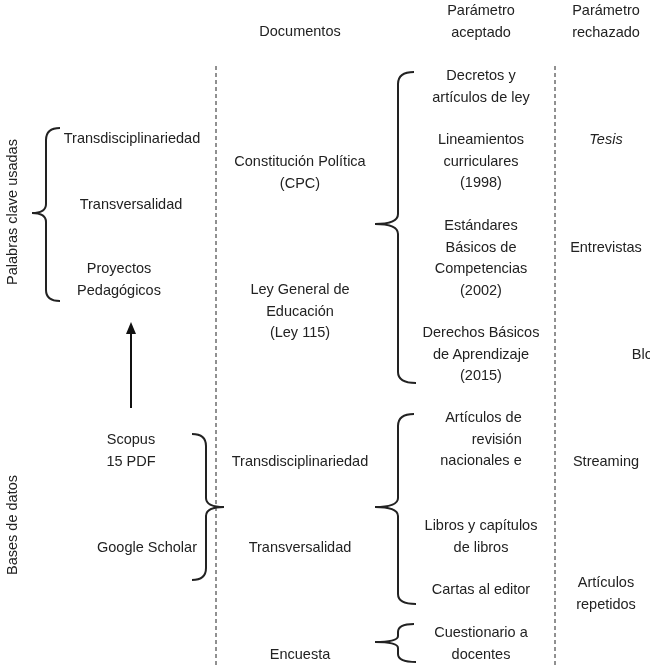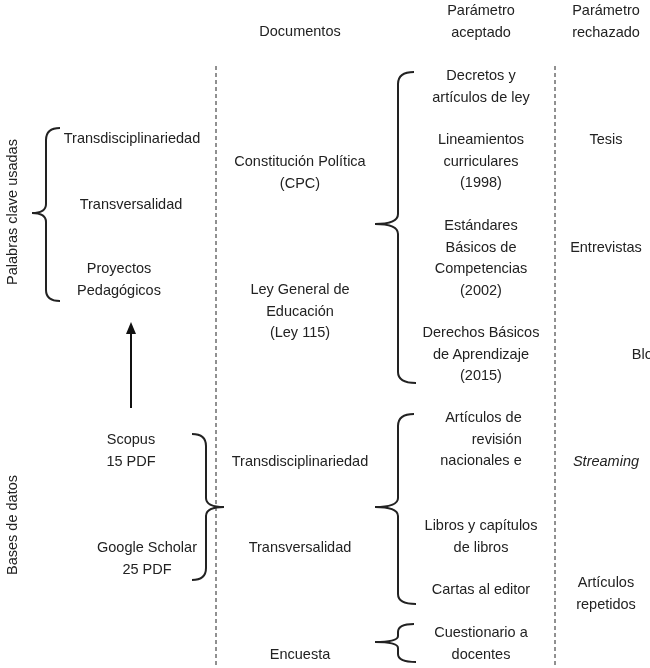--- a/index.html
+++ b/index.html
@@ -1,19 +1,19 @@
 <!DOCTYPE html>
 <html><head>
 <meta charset="utf-8">
 <style>
   html, body { margin:0; padding:0; background:#fff; }
   body { width:650px; height:668px; position:relative; overflow:hidden;
          font-family:"Liberation Sans", "DejaVu Sans", sans-serif; color:#222; font-size:14.5px; }
   .t { position:absolute; text-align:center; line-height:21.5px; white-space:nowrap; transform:translateX(-50%); }
-  .it { font-style:italic; }
+  .it { }
   .vert { position:absolute; transform-origin:center; transform:translate(-50%,-50%) rotate(-90deg); white-space:nowrap; font-size:14.5px; }
   svg.lines { position:absolute; left:0; top:0; }
 </style>
 </head>
 <body>
 
 <svg class="lines" width="650" height="668">
 
   <line x1="216" y1="66" x2="216" y2="668" stroke="#222" stroke-width="1" stroke-dasharray="4,3"></line>
   <line x1="555" y1="66" x2="555" y2="668" stroke="#222" stroke-width="1" stroke-dasharray="4,3"></line>
@@ -51,21 +51,20 @@
   <div>Proyectos</div>
   <div>Pedagógicos</div>
 </div>
 
 <div class="t" style="left:131px;top:429px;">
   <div>Scopus</div>
   <div>15 PDF</div>
 </div>
 <div class="t" style="left:131px;top:537px;margin-left:16px;">
   <div>Google Scholar</div>
-  <div>25 PDF</div>
 </div>
 
 <div class="t" style="left:300px;top:151px;">
   <div>Constitución Política</div>
   <div>(CPC)</div>
 </div>
 <div class="t" style="left:300px;top:279px;">
   <div>Ley General de</div>
   <div>Educación</div>
   <div>(Ley 115)</div>
@@ -102,20 +101,20 @@
 <div class="t" style="left:481px;top:515px;">
   <div>Libros y capítulos</div>
   <div>de libros</div>
 </div>
 <div class="t" style="left:481px;top:579px;">Cartas al editor</div>
 <div class="t" style="left:481px;top:622px;">
   <div>Cuestionario a</div>
   <div>docentes</div>
 </div>
 
-<div class="t" style="left:606px;top:129px;">Tesis</div>
+<div class="t" style="left:606px;top:129px;font-style:italic;">Tesis</div>
 <div class="t" style="left:606px;top:237px;">Entrevistas</div>
 <div class="t" style="left:606px;top:344px;margin-left:44px;">Blogs</div>
 <div class="t it" style="left:606px;top:451px;">Streaming</div>
 <div class="t" style="left:606px;top:558px;margin-top:14px;">
   <div>Artículos</div>
   <div>repetidos</div>
 </div>
 
 </body></html>

